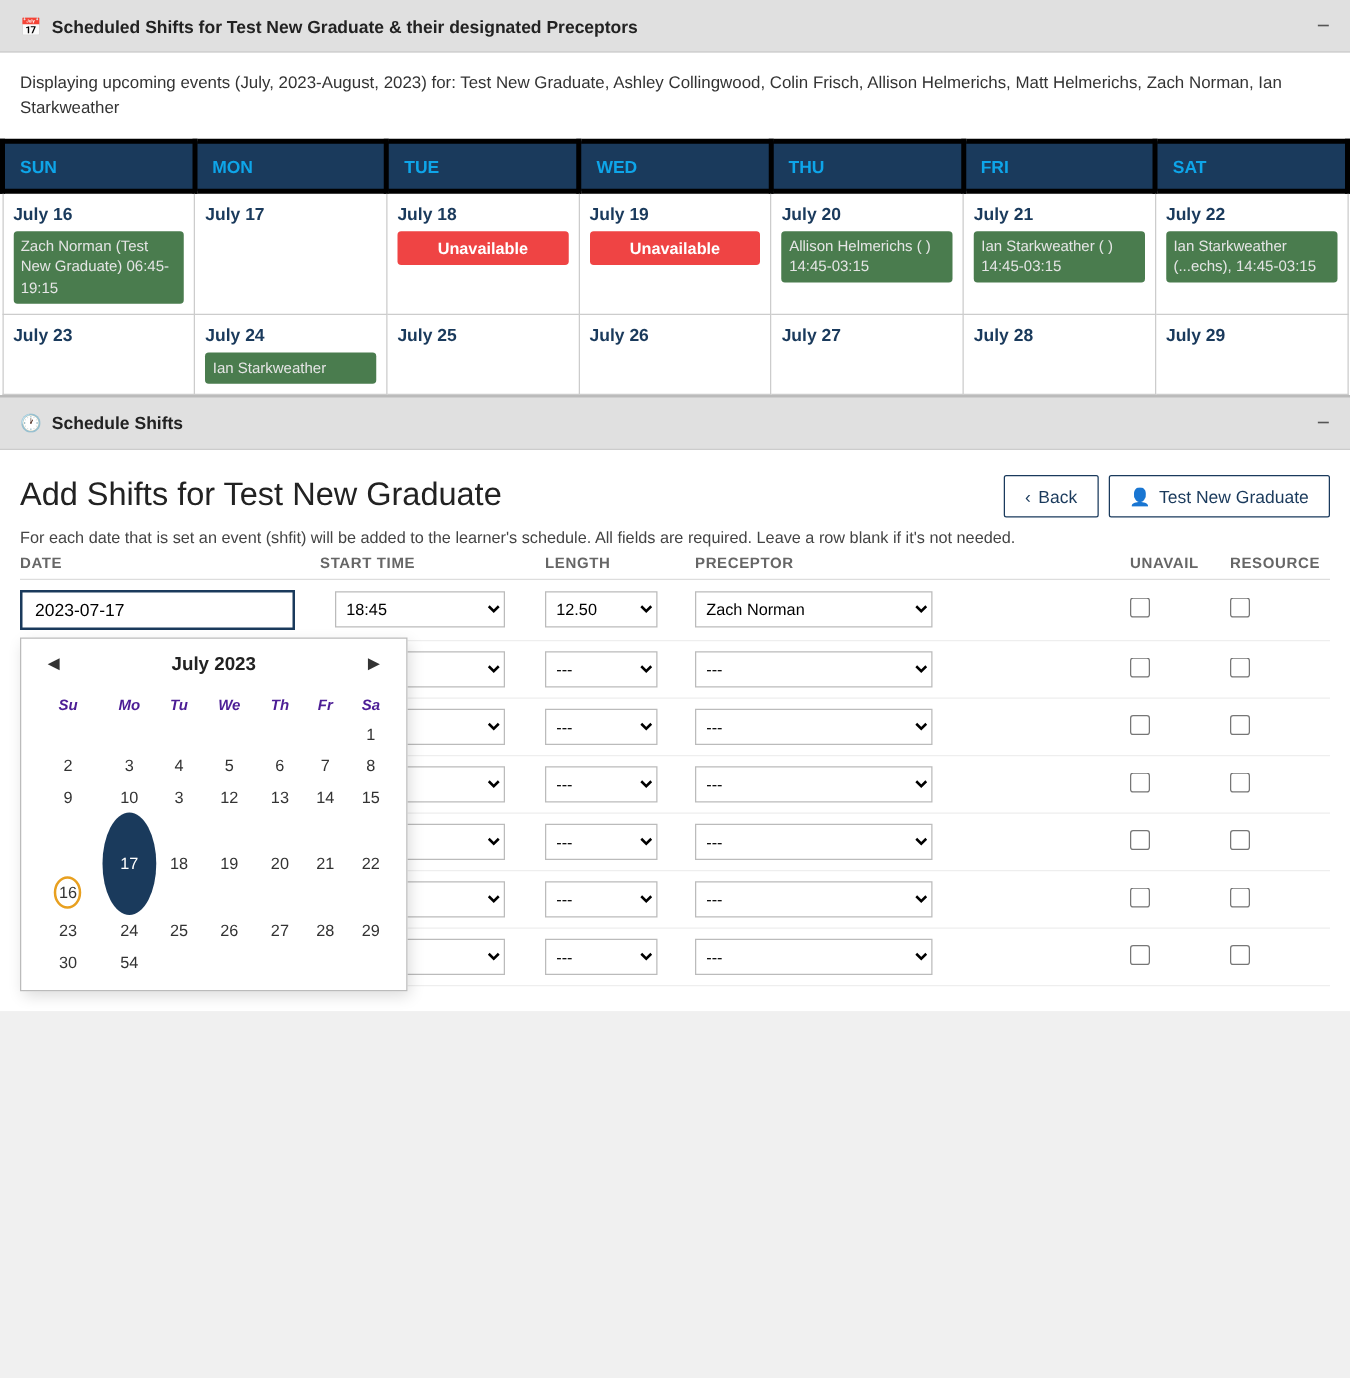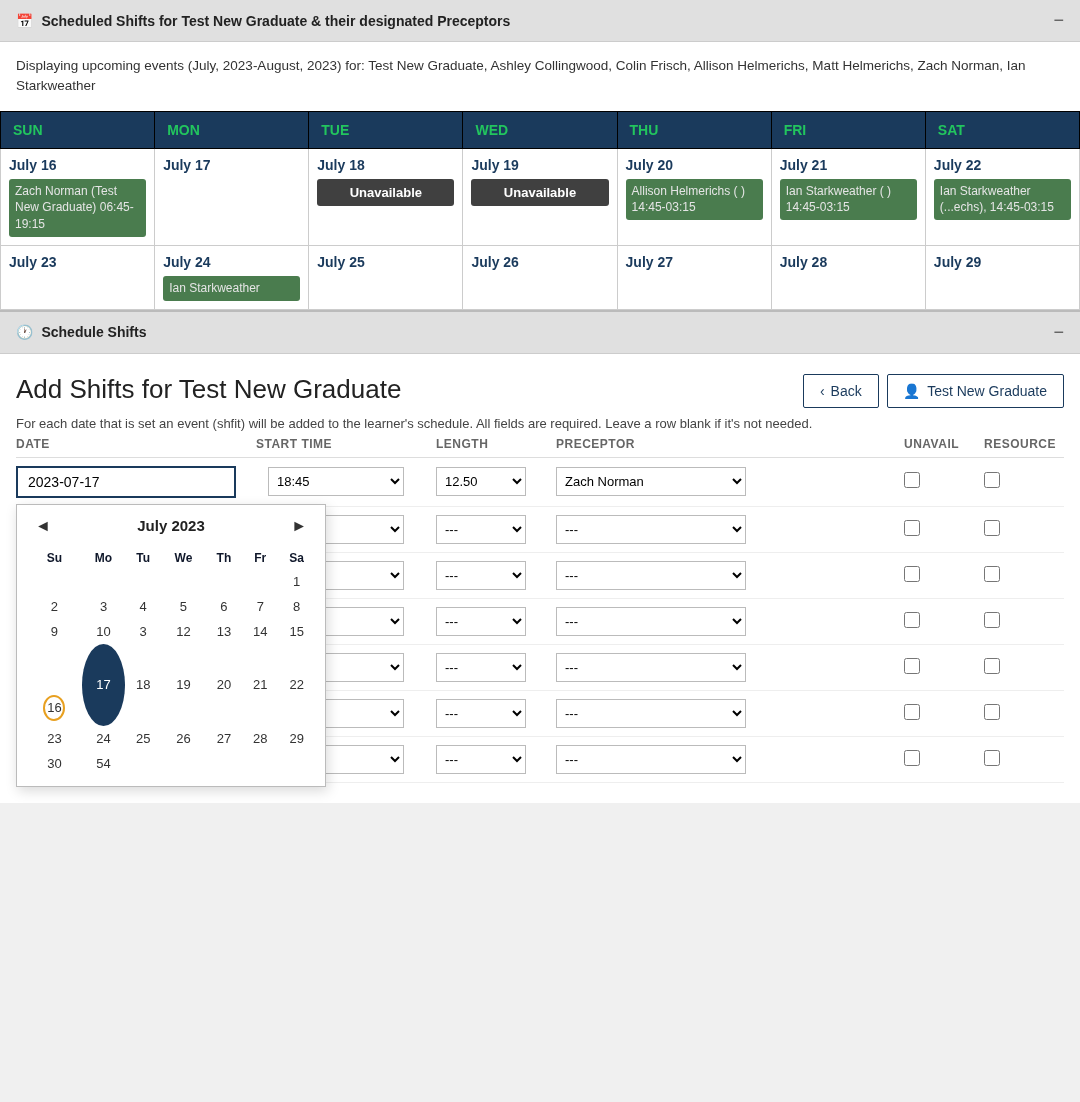--- a/index.html
+++ b/index.html
@@ -34,26 +34,26 @@
       line-height: 1.5;
     }
 
     
     .calendar-table {
       width: 100%;
       border-collapse: collapse;
     }
     .calendar-table th {
       background: #1a3a5c;
-      color: #22c55e;
+      color: #0ea5e9;
       font-weight: bold;
       font-size: 14px;
       padding: 10px 12px;
       text-align: left;
-      border: 1px solid #000000;
+      border: 4px solid #000000;
     }
     .calendar-table td {
       border: 1px solid #ccc;
       vertical-align: top;
       padding: 8px;
       min-height: 90px;
       width: 14.28%;
     }
     .cal-date {
       font-weight: bold;
@@ -63,21 +63,21 @@
     }
     .cal-event {
       background: #4a7c4e;
       color: #e5e5e5;
       border-radius: 3px;
       padding: 4px 6px;
       font-size: 12px;
       line-height: 1.4;
     }
     .cal-event-unavail {
-      background: #404040;
+      background: #ef4444;
       color: #fff;
       border-radius: 3px;
       padding: 6px 10px;
       font-size: 13px;
       font-weight: bold;
       text-align: center;
     }
 
     
     .schedule-section-header {
@@ -215,22 +215,23 @@
       padding: 2px 8px;
     }
     .dp-grid {
       width: 100%;
       border-collapse: collapse;
     }
     .dp-grid th {
       text-align: center;
       font-size: 12px;
       font-weight: bold;
-      color: #0f172a;
+      color: #4c1d95;
       padding: 4px 0;
+      font-style: italic;
     }
     .dp-grid td {
       text-align: center;
       font-size: 13px;
       padding: 5px 0;
       cursor: pointer;
       color: #333;
     }
     .dp-today {
       border: 2px solid #e8a020;

